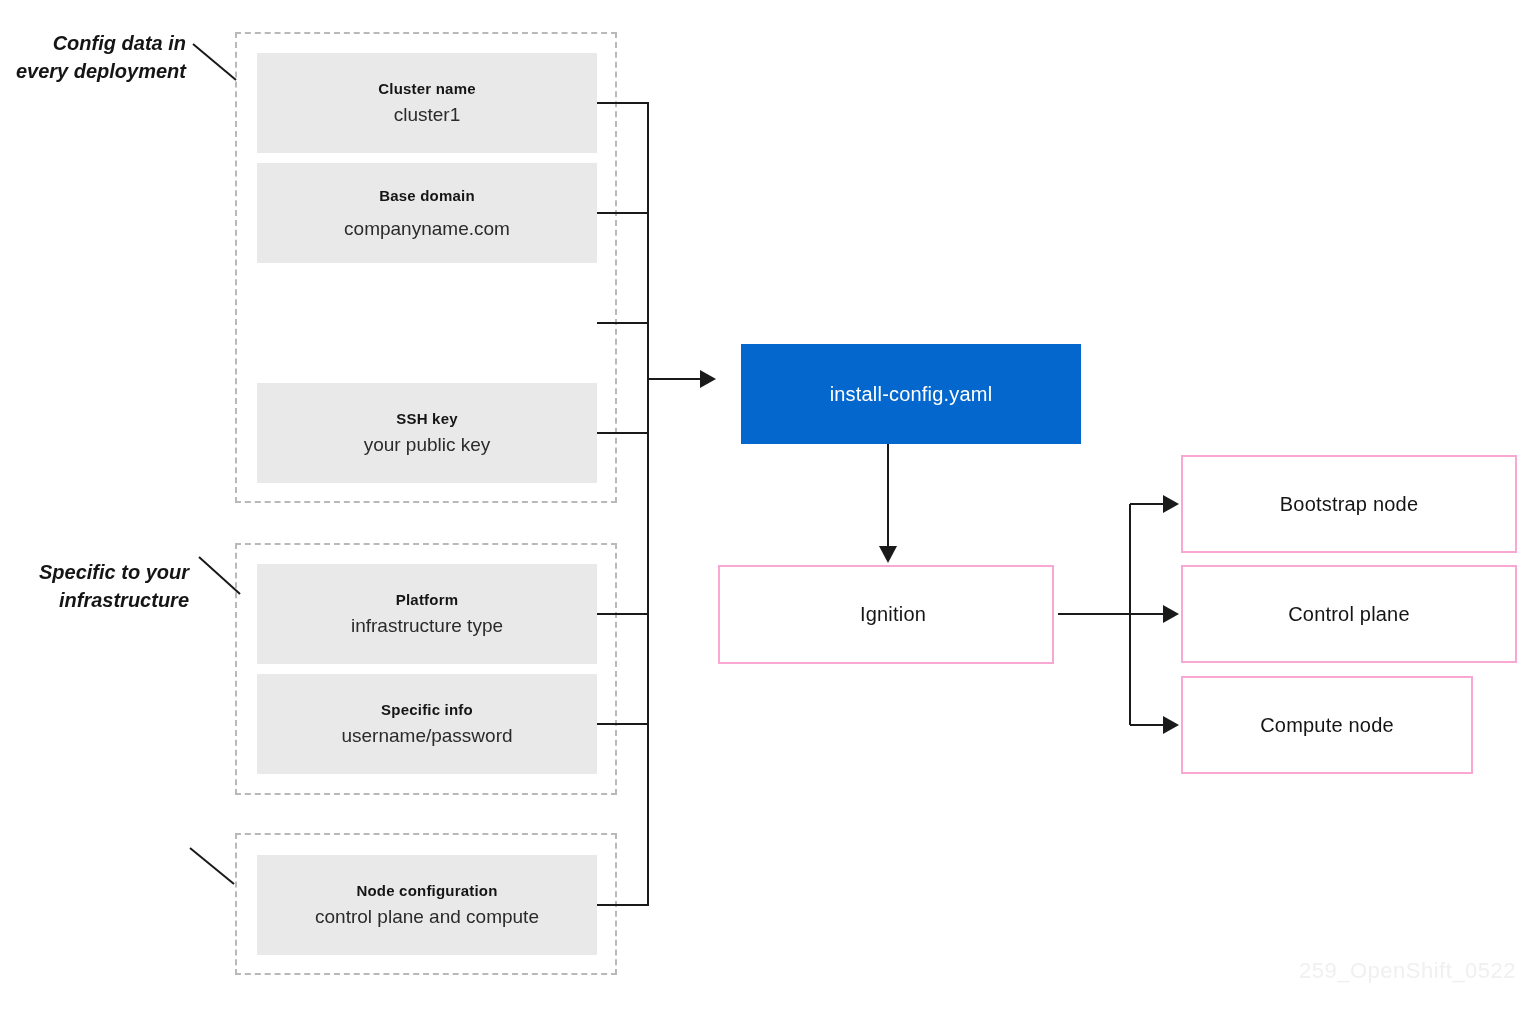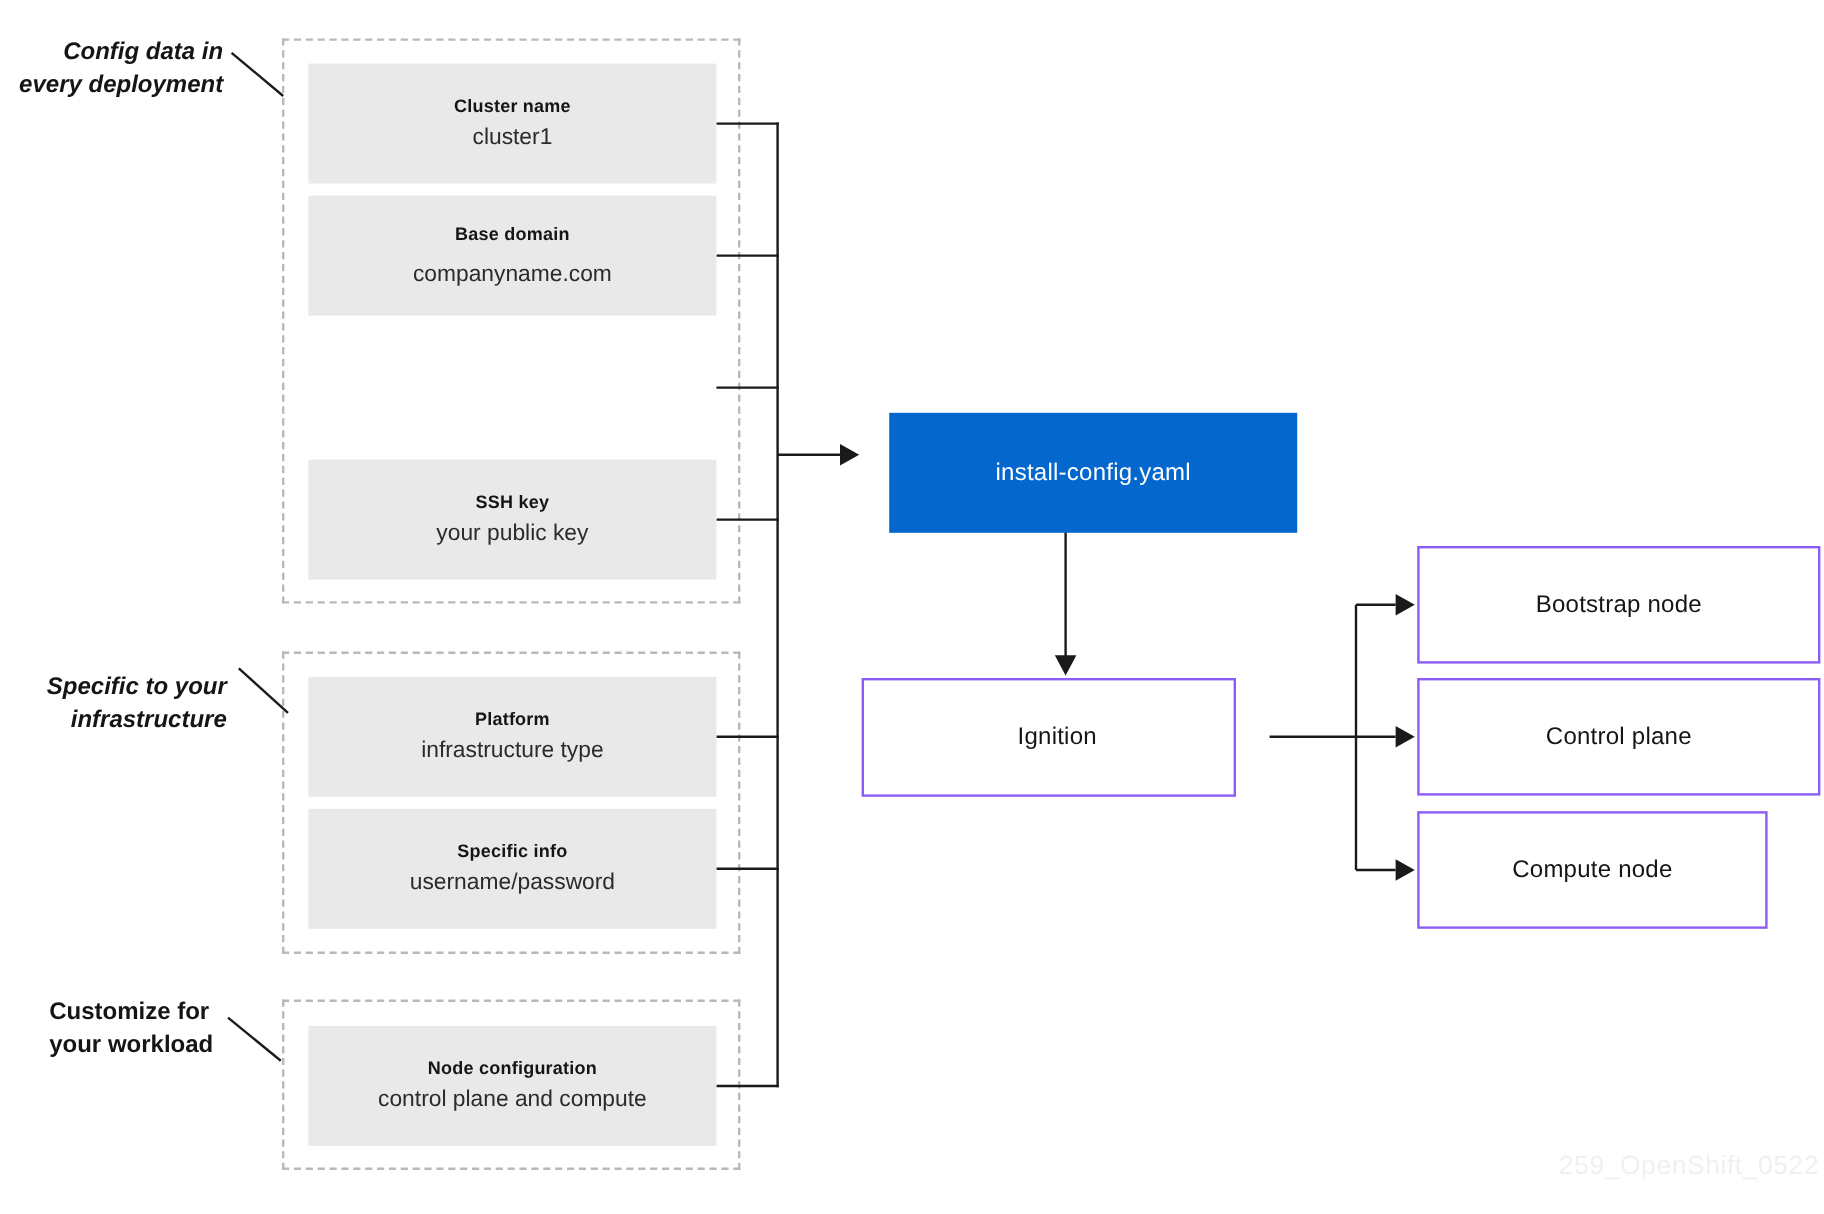--- a/index.html
+++ b/index.html
@@ -83,21 +83,21 @@
     font-size: 20px;
     font-weight: 500;
     letter-spacing: 0.2px;
   }
   .flow-box.filled {
     background: #0467cd;
     color: #ffffff;
   }
   .flow-box.outlined {
     background: #ffffff;
-    border: 2px solid #8b5cf6;
+    border: 2px solid #f9a8d4;
     color: #151515;
   }
   .watermark {
     position: absolute;
     right: 4px;
     top: 958px;
     font-size: 22px;
     font-weight: 400;
     color: #f0f0f2;
     z-index: 2;
@@ -151,24 +151,20 @@
   </svg>
 
   <div class="side-label align-right" style="left:0; top:29px; width:186px;">
     <div>Config data in</div>
     <div>every deployment</div>
   </div>
   <div class="side-label align-right" style="left:0; top:558px; width:189px;">
     <div>Specific to your</div>
     <div>infrastructure</div>
   </div>
-  <div class="side-label align-left" style="left:41px; top:829px; width:200px;">
-    <div>Customize for</div>
-    <div>your workload</div>
-  </div>
 
   <div class="group" style="left:235px; top:32px; width:382px; height:471px;"></div>
   <div class="group" style="left:235px; top:543px; width:382px; height:252px;"></div>
   <div class="group" style="left:235px; top:833px; width:382px; height:142px;"></div>
 
   <div class="item" style="top:53px;">
     <div class="item-title">Cluster name</div>
     <div class="item-sub">cluster1</div>
   </div>
   <div class="item" style="top:163px;gap:14px;">
@@ -191,21 +187,21 @@
 
   <div class="item" style="top:855px;">
     <div class="item-title">Node configuration</div>
     <div class="item-sub">control plane and compute</div>
   </div>
 
   <div class="flow-box filled" style="left:718px; top:344px; width:340px; height:100px;margin-left:23px;">
     <span>install-config.yaml</span>
   </div>
 
-  <div class="flow-box outlined" style="left:718px; top:565px; width:312px; height:99px;padding-left:14px;">
+  <div class="flow-box outlined" style="left:718px; top:565px; width:336px; height:99px;padding-left:14px;">
     <span>Ignition</span>
   </div>
 
   <div class="flow-box outlined" style="left:1181px; top:455px; width:336px; height:98px;">
     <span>Bootstrap node</span>
   </div>
   <div class="flow-box outlined" style="left:1181px; top:565px; width:336px; height:98px;">
     <span>Control plane</span>
   </div>
   <div class="flow-box outlined" style="left:1181px; top:676px; width:292px; height:98px;">

